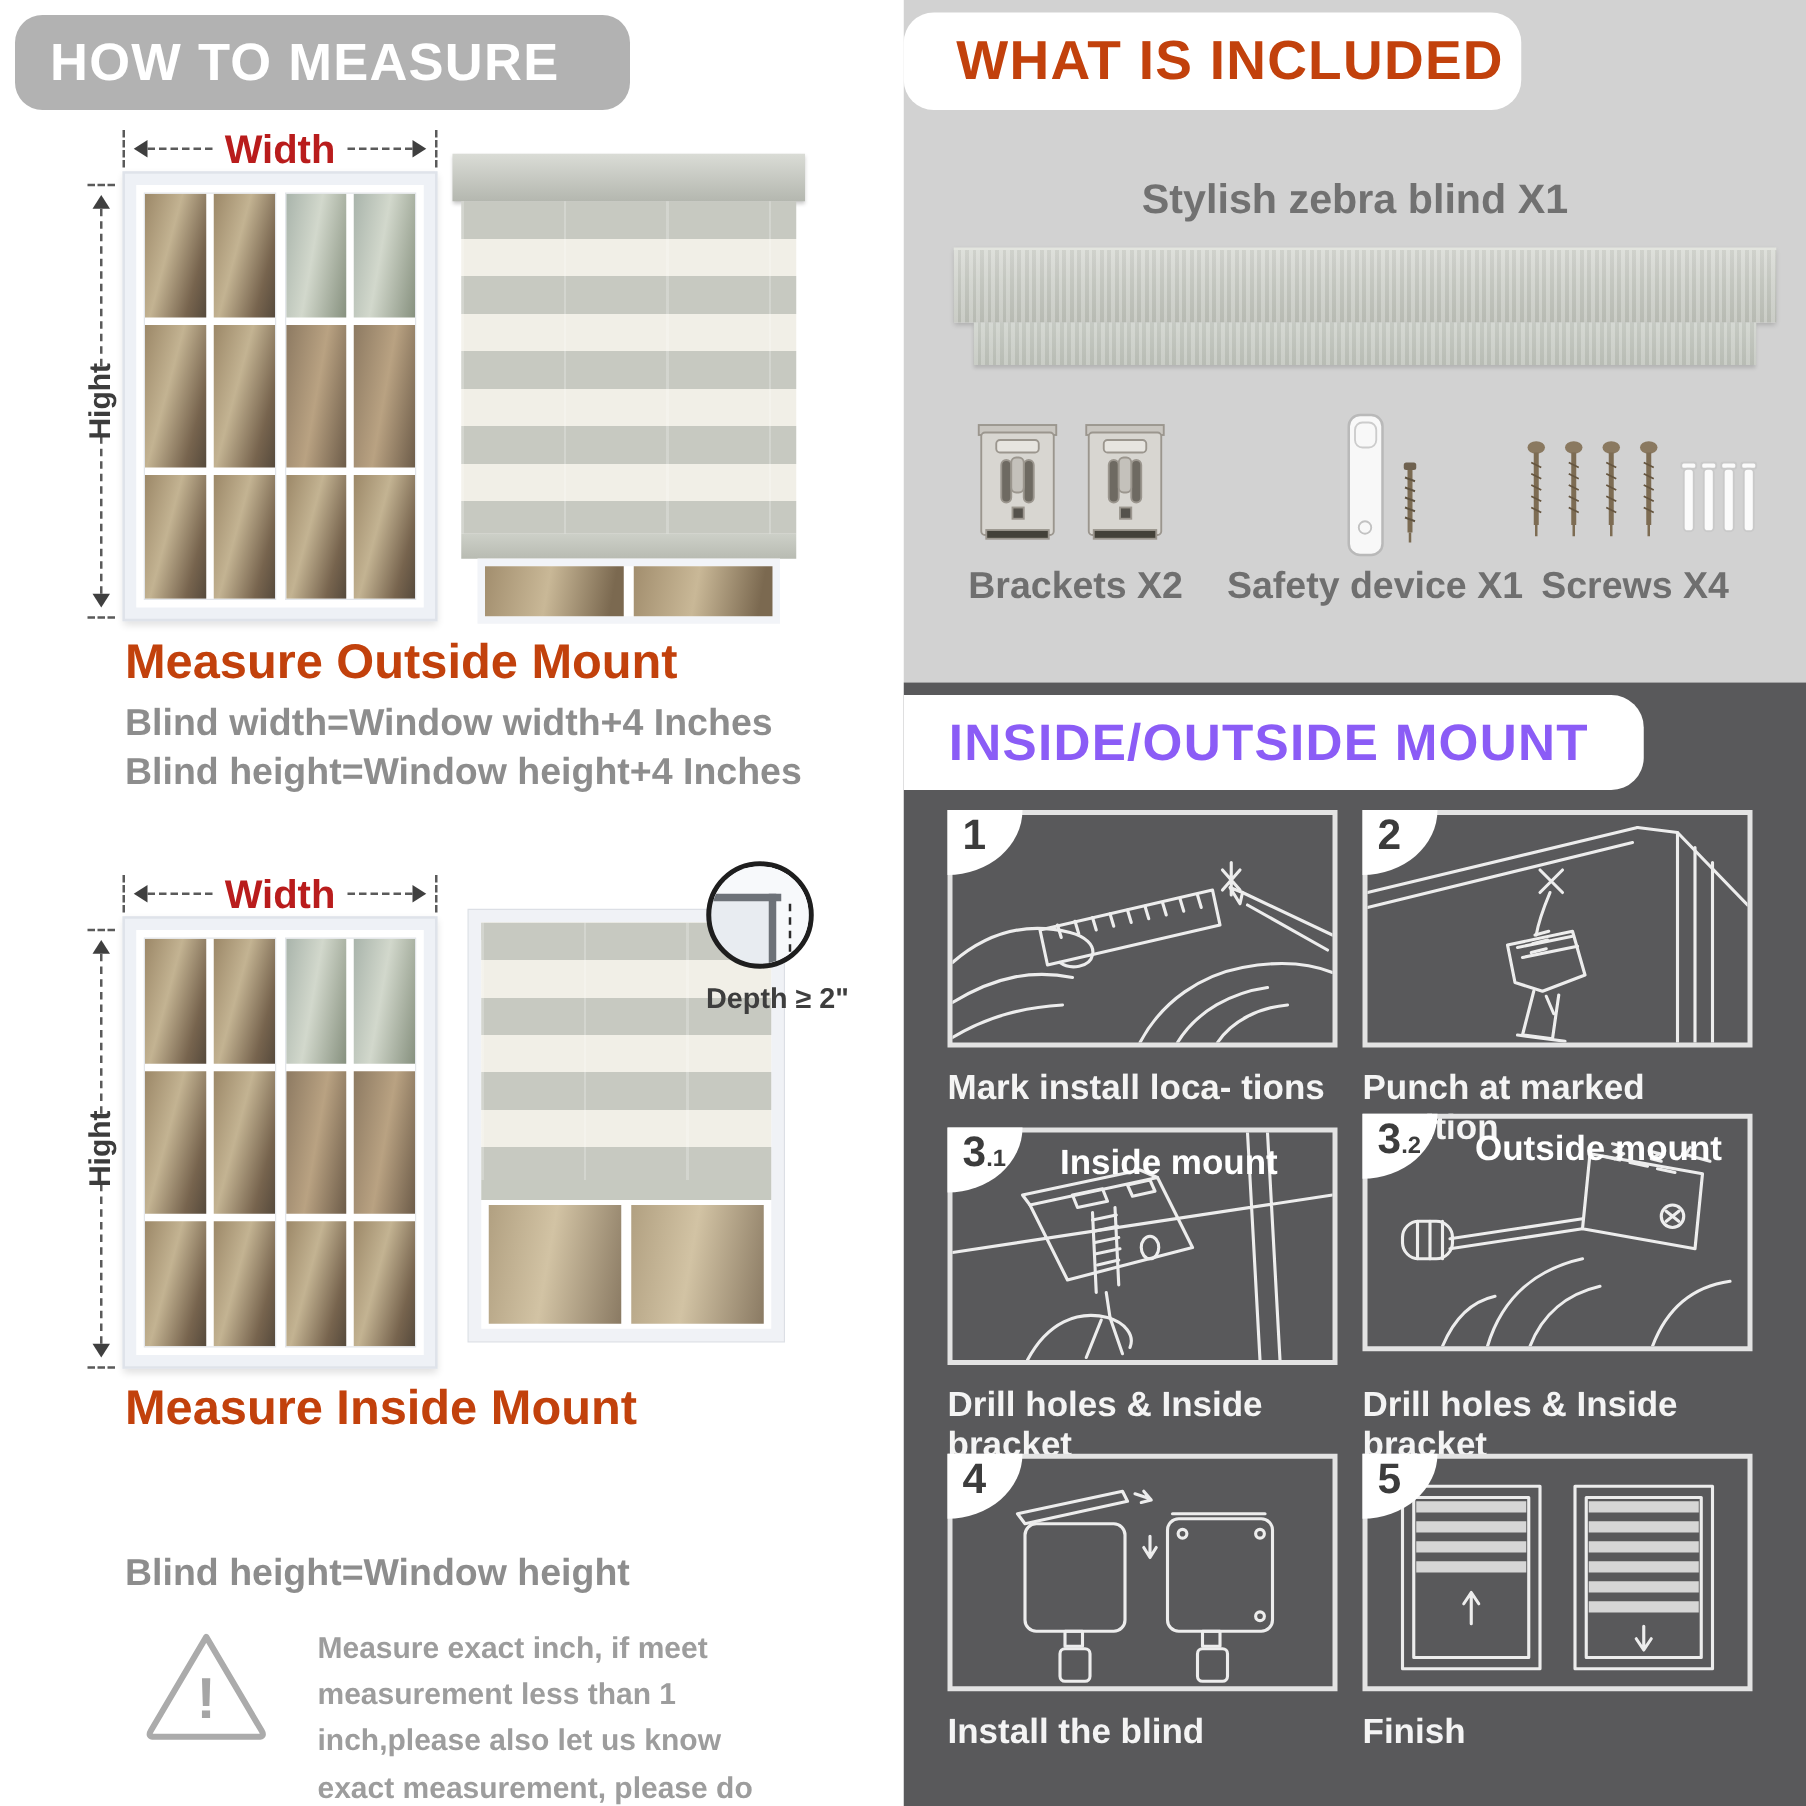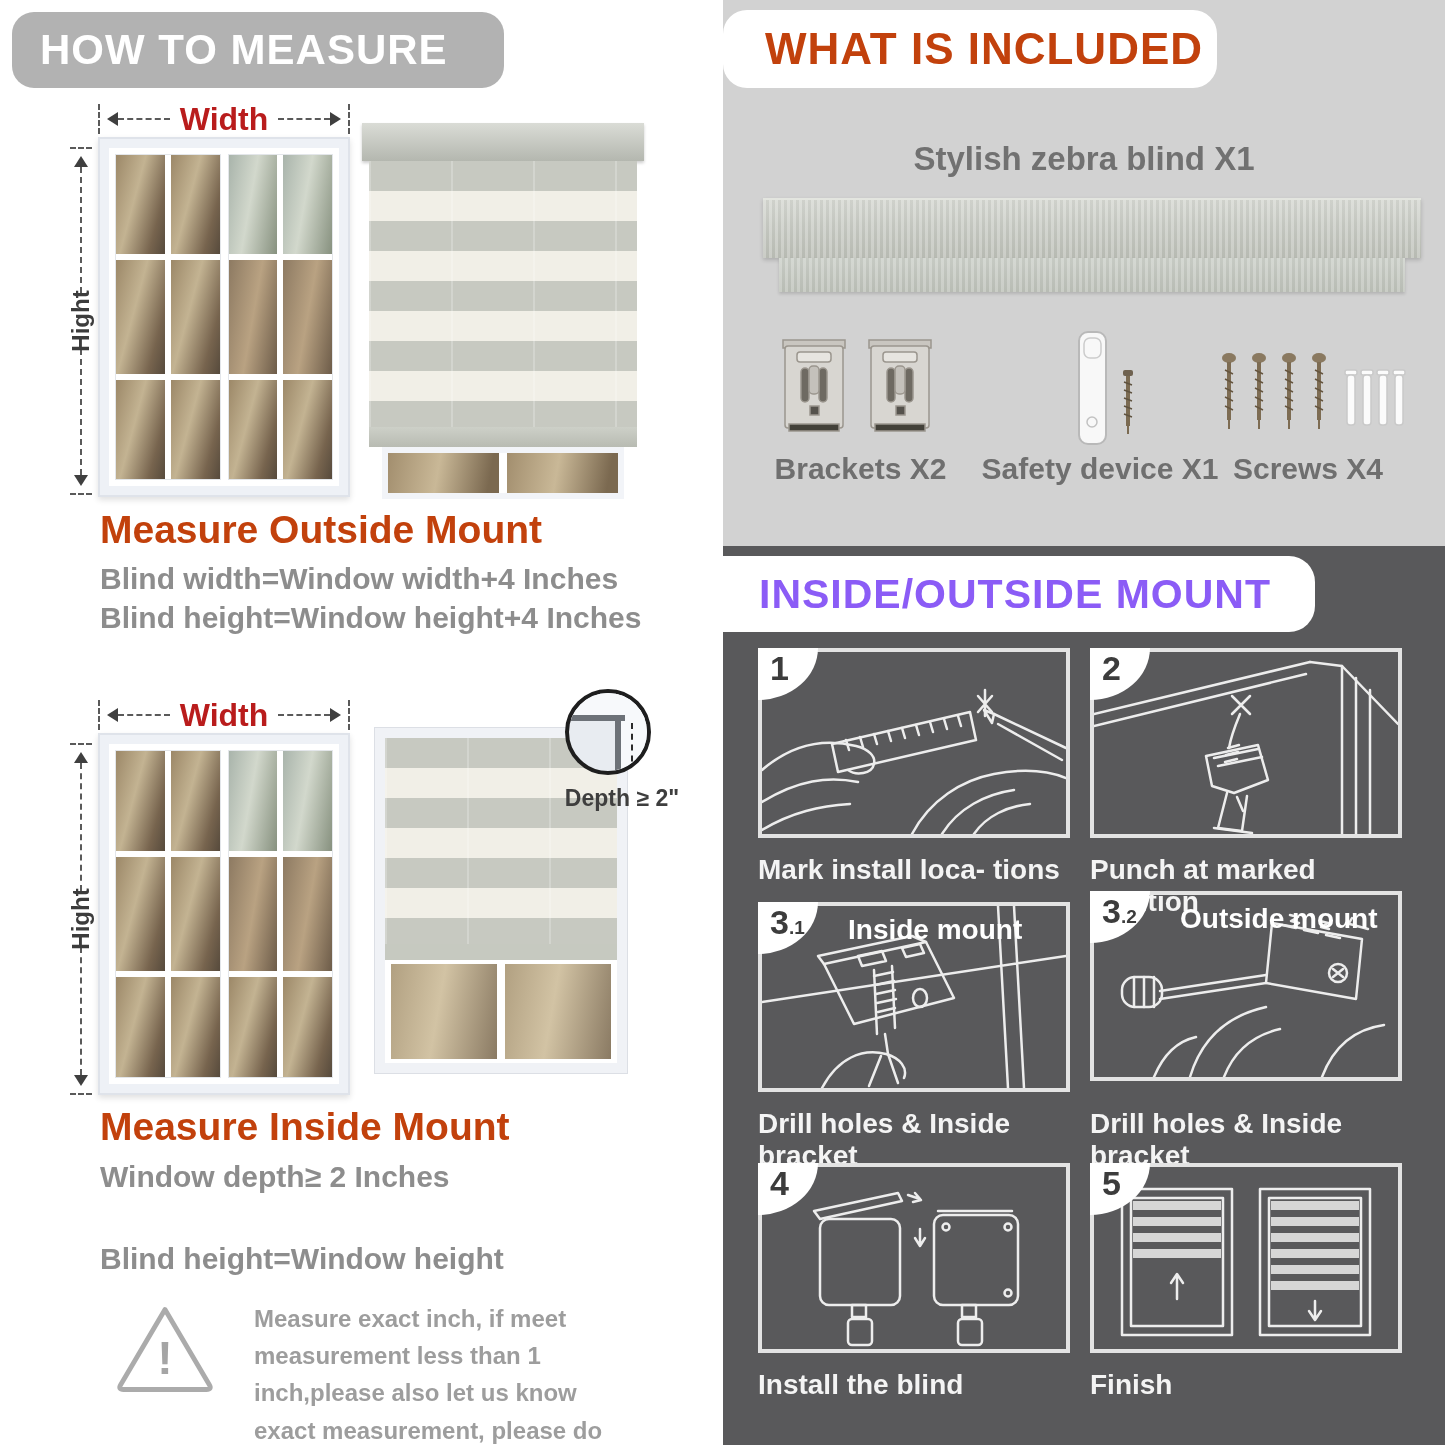--- a/index.html
+++ b/index.html
@@ -225,21 +225,20 @@
       <div class="f1"></div>
       <div class="f2"></div>
       <div class="d1"></div>
       <div class="d2"></div>
       <div class="dash"></div>
     </div>
     <div class="abs depth-label" style="left:472px;top:90px;">Depth ≥ 2"</div>
   </div>
 
   <div class="abs sec-title" style="left:100px;top:1105px;">Measure Inside Mount</div>
-  <div class="abs rule-line" style="left:100px;top:1160px;">Window depth≥ 2 Inches</div>
   <div class="abs rule-line" style="left:100px;top:1242px;">Blind height=Window height</div>
 
   <div class="abs warning">
     <svg width="106" height="98" viewBox="0 0 110 100">
       <path d="M55,9 L101,87 Q104,92 98,92 L12,92 Q6,92 9,87 Z" fill="none" stroke="#ababab" stroke-width="5" stroke-linejoin="round"></path>
       <text x="55" y="76" text-anchor="middle" font-size="48" font-weight="bold" fill="#a5a5a5">!</text>
     </svg>
     <p>Measure exact inch, if meet measurement less than 1 inch,please also let us know exact measurement, please do not leave it</p>
   </div>
 </section>

